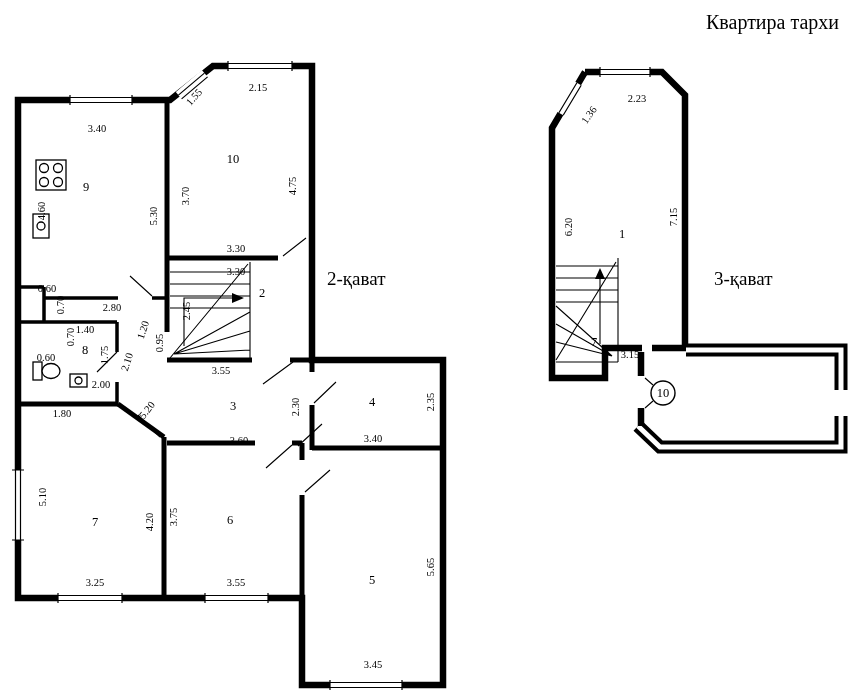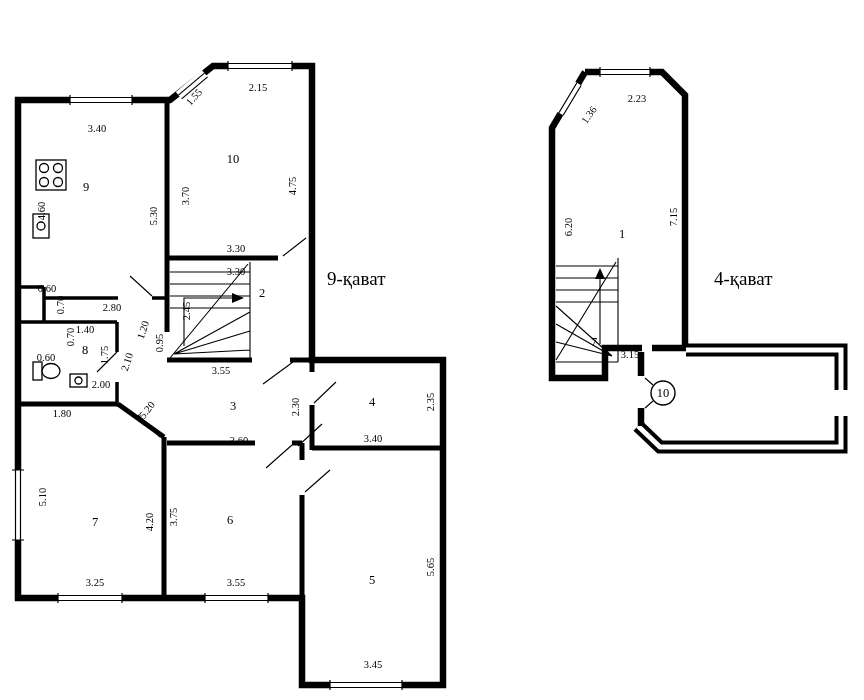--- a/index.html
+++ b/index.html
@@ -25,24 +25,25 @@
   .dim{font-family:"Liberation Serif",serif;font-size:10.5px;}
   .room{font-family:"Liberation Serif",serif;font-size:12.5px;}
   .badge{font-family:"Liberation Serif",serif;font-size:12.5px;}
 </style>
 </head>
 <body>
 
 <div class="canvas">
 
   <div class="title">
+    <div>Квартира тархи</div>
   </div>
 
-  <div id="fl6" class="floor-label">9-қават</div>
-  <div id="fl5" class="floor-label">4-қават</div>
+  <div id="fl6" class="floor-label">2-қават</div>
+  <div id="fl5" class="floor-label">3-қават</div>
 
   <svg id="plan-svg" viewBox="0 0 864 700" width="864" height="700">
 
     <g>
 
       <path class="w w6" d="M18,100 H170 L213,66 H312 V360 H443 V685 H302 V598 H18 Z"></path>
 
       <g>
         <path class="w w5" d="M167,103 V332"></path>
         <path class="w w5" d="M167,258 H278"></path>

